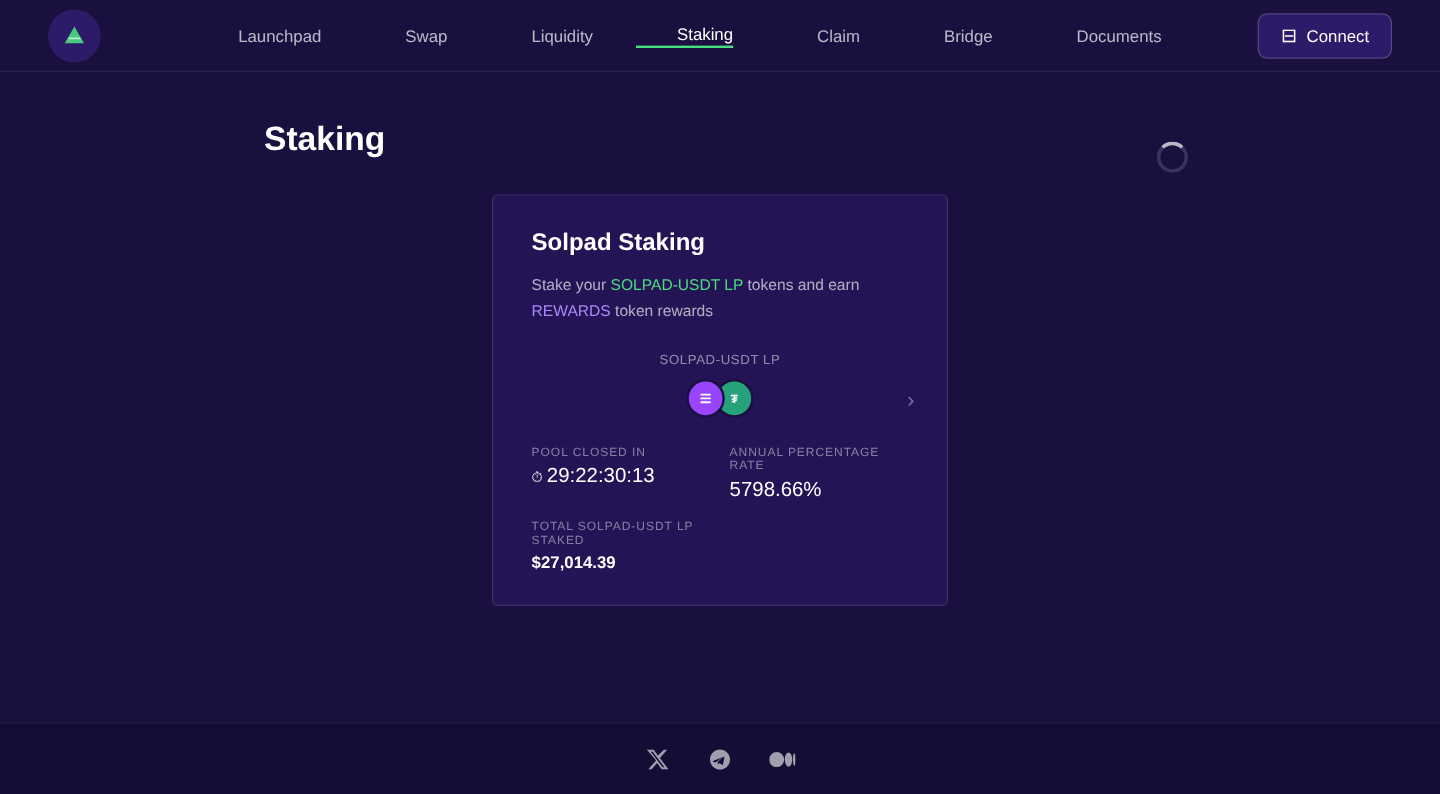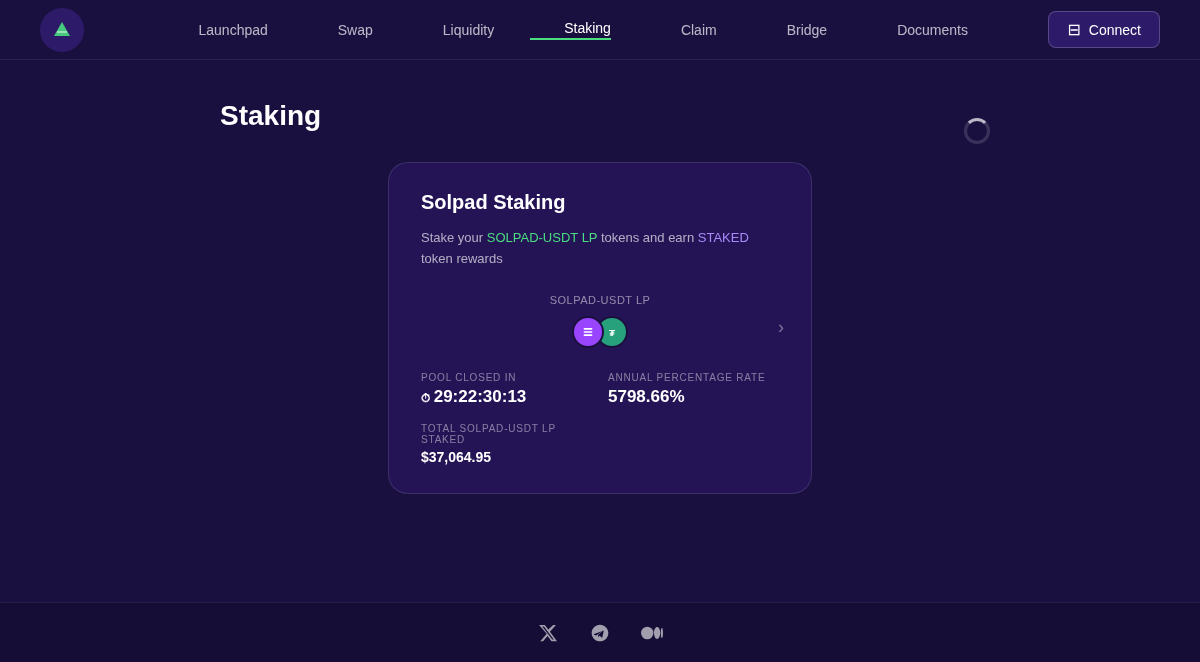--- a/index.html
+++ b/index.html
@@ -99,23 +99,23 @@
       border-top-color: rgba(255,255,255,0.7);
       border-radius: 50%;
       animation: spin 1s linear infinite;
     }
     @keyframes spin { to { transform: rotate(360deg); } }
 
     
     .staking-card {
       background: #241355;
       border: 1px solid rgba(255,255,255,0.12);
-      border-radius: 20px;
+      border-radius: 5px;
       padding: 28px 32px;
-      width: 424px;
+      width: 380px;
       position: relative;
     }
 
     .card-title {
       font-size: 20px;
       font-weight: 600;
       color: #fff;
       margin-bottom: 14px;
     }
 
@@ -190,21 +190,21 @@
       color: rgba(255,255,255,0.45);
       letter-spacing: 0.8px;
       text-transform: uppercase;
       margin-bottom: 4px;
     }
     .clock-icon {
       font-size: 12px;
     }
     .stat-value {
       font-size: 17px;
-      font-weight: 700;
+      font-weight: 400;
       color: #fff;
     }
     .stat-value-sm {
       font-size: 14px;
       font-weight: 600;
       color: #fff;
     }
 
     
     .card-arrow {
@@ -276,21 +276,21 @@
   <h1 class="page-title">Staking</h1>
 
   <div class="spinner-container">
     <div class="spinner"></div>
   </div>
 
   <div class="staking-card">
     <h2 class="card-title">Solpad Staking</h2>
 
     <p class="card-description">
-      <span>Stake your </span><span class="highlight-green">SOLPAD-USDT LP</span><span> tokens and earn </span><span class="highlight-purple">STAKED</span><span> token rewards</span>
+      <span>Stake your </span><span class="highlight-green">SOLPAD-USDT LP</span><span> tokens and earn </span><span class="highlight-purple">REWARDS</span><span> token rewards</span>
     </p>
 
     <div class="token-section">
       <div class="token-label">SOLPAD-USDT LP</div>
       <div class="token-icons">
         <div class="token-icon token-icon-sol">
           <svg width="18" height="18" viewBox="0 0 20 20" fill="none">
             <circle cx="10" cy="10" r="10" fill="#9945ff"></circle>
             <path d="M6 13.5 L14 13.5 M6 10 L14 10 M6 6.5 L14 6.5" stroke="white" stroke-width="1.8" stroke-linecap="round"></path>
           </svg>
@@ -315,21 +315,21 @@
       </div>
 
 
       <div class="stat-item">
         <div class="stat-label">ANNUAL PERCENTAGE RATE</div>
         <div class="stat-value">5798.66%</div>
       </div>
 
       <div class="stat-item">
         <div class="stat-label">TOTAL SOLPAD-USDT LP STAKED</div>
-        <div class="stat-value-sm">$37,064.95</div>
+        <div class="stat-value-sm">$27,014.39</div>
       </div>
     </div>
 
     <div class="card-arrow">›</div>
   </div>
 </main>
 
 <footer>
   <div class="social-icon">
     <svg width="20" height="20" viewBox="0 0 24 24" fill="currentColor">

